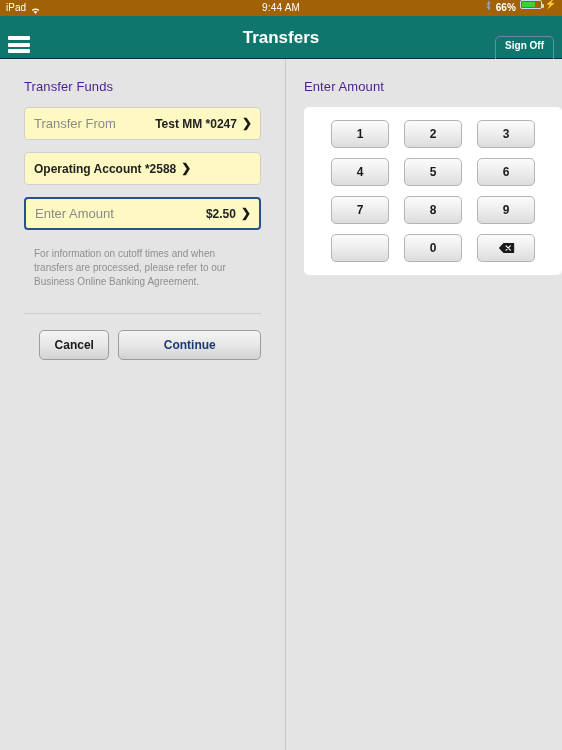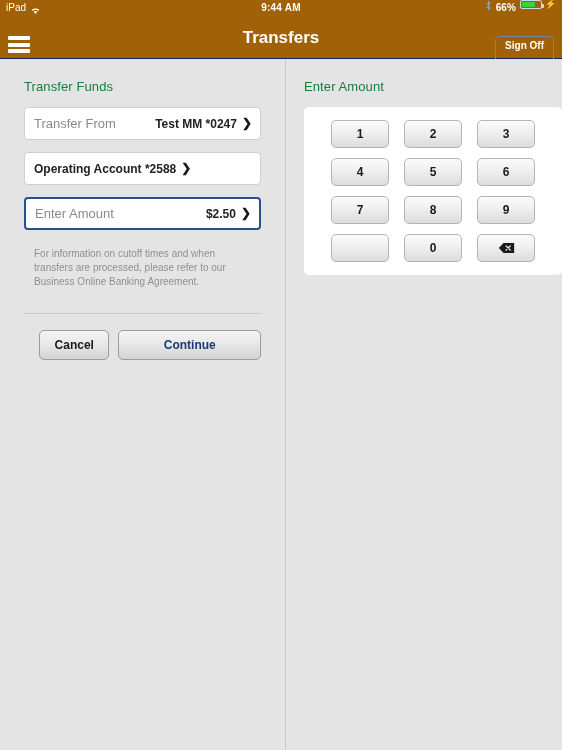--- a/index.html
+++ b/index.html
@@ -37,21 +37,21 @@
     position: absolute;
     left: 6px;
     display: flex;
     align-items: center;
     gap: 4px;
   }
   .status-center {
     position: absolute;
     left: 0; right: 0;
     text-align: center;
-    font-weight: bold;
+    font-weight: normal;
     font-size: 10px;
     letter-spacing: 0.2px;
   }
   .status-right {
     position: absolute;
     right: 5px;
     display: flex;
     align-items: flex-start;
     gap: 4px;
     font-size: 10px;
@@ -83,21 +83,21 @@
     border-radius: 1px;
   }
   .bolt { font-size: 9px; line-height: 9px; color: #cfd8e6; }
 
   
   .nav-bar {
     position: absolute;
     top: 16px; left: 0;
     width: 562px;
     height: 43px;
-    background: #a16207;
+    background: #0f766e;
     border-bottom: 1px solid #0d2550;
   }
   .nav-title {
     position: absolute;
     left: 0; right: 0;
     top: 12px;
     text-align: center;
     color: #ffffff;
     font-size: 17px;
     font-weight: bold;
@@ -150,30 +150,30 @@
   }
   .right-pane {
     position: relative;
     flex: 1;
     height: 100%;
     background: #e4e4e4;
     padding: 20px 14px 0 18px;
   }
 
   .section-title {
-    color: #15803d;
+    color: #4c1d95;
     font-size: 13px;
     margin-bottom: 13px;
     letter-spacing: 0.1px;
   }
 
   
   .field-row {
     position: relative;
-    background: #ffffff;
+    background: #fef9c3;
     border: 1px solid #cfcfcf;
     border-radius: 4px;
     height: 33px;
     display: flex;
     align-items: center;
     justify-content: space-between;
     padding: 0 8px 0 9px;
     margin-bottom: 12px;
     cursor: pointer;
   }

